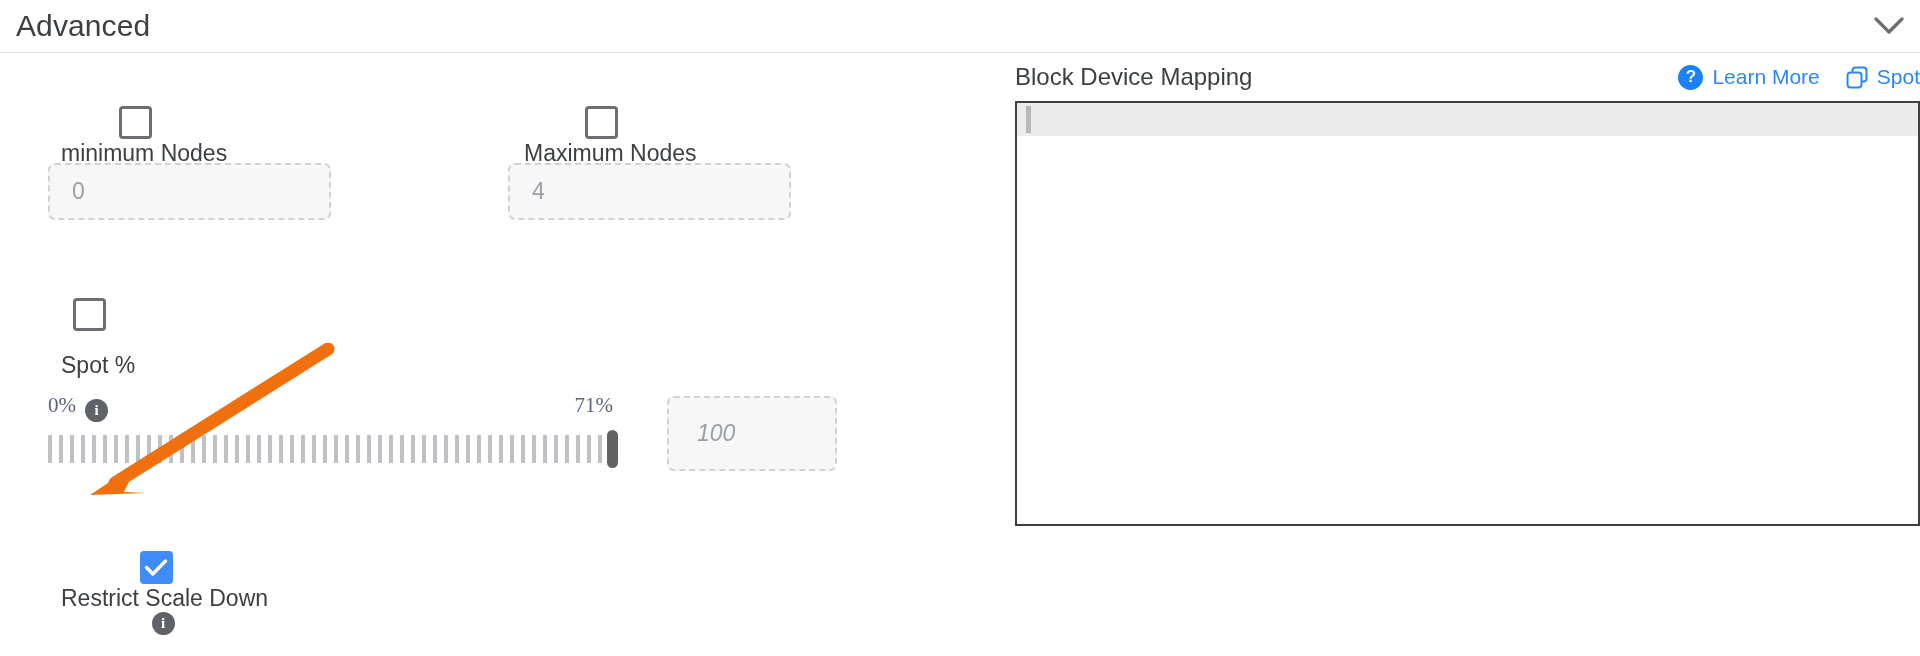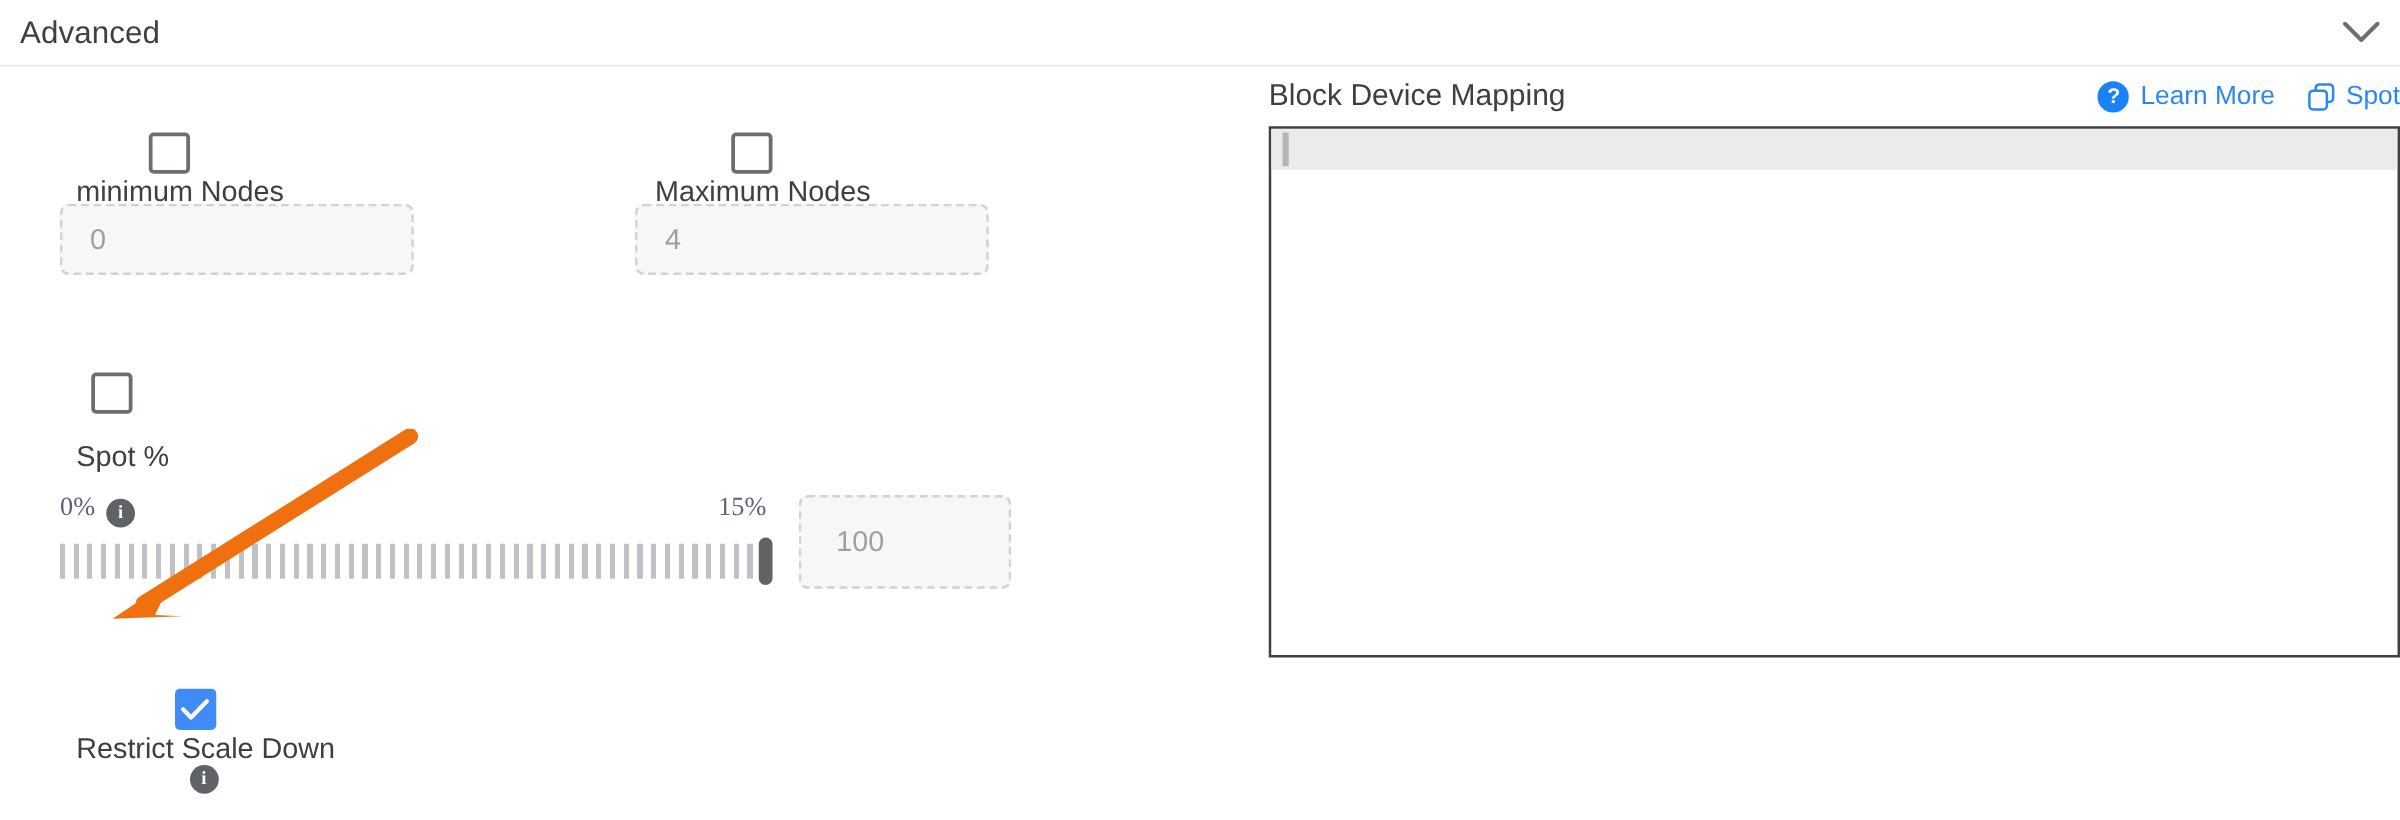--- a/index.html
+++ b/index.html
@@ -24,21 +24,21 @@
     left: 0; top: 0;
     width: 1920px;
     height: 53px;
     display: flex;
     align-items: center;
     justify-content: space-between;
     padding: 0 14px 0 16px;
     border-bottom: 1px solid #e2e4e7;
   }
   .section-title {
-    font-size: 25px;
+    font-size: 30px;
     color: #3c4043;
     font-weight: 400;
     letter-spacing: .1px;
     line-height: 30px;
   }
   .collapse-chevron {
     width: 34px; height: 34px;
     display: flex; align-items: center; justify-content: center;
     cursor: pointer;
   }
@@ -277,27 +277,27 @@
 
     <div class="cb-row" style="left:44px; top:245px;gap:20px;">
       <div class="checkbox"></div>
       <div class="cb-label">Spot %</div>
       <div class="info-icon">i</div>
     </div>
 
     <div class="slider-wrap" style="left:48px; top:340px;">
       <div class="slider-labels">
         <div class="slider-label min">0%</div>
-        <div class="slider-label max">15%</div>
+        <div class="slider-label max">71%</div>
       </div>
       <div class="slider-track">
         <div class="slider-handle"></div>
       </div>
     </div>
-    <div class="disabled-input" style="left:639px; top:343px; width:170px; height:75px; padding-left:28px;">100</div>
+    <div class="disabled-input" style="left:667px; top:343px; width:170px; height:75px; padding-left:28px;font-style:italic;">100</div>
 
     <div class="cb-row" style="left:44px; top:498px;">
       <div class="checkbox checked">
         <svg width="24" height="19" viewBox="0 0 24 19" fill="none" aria-hidden="true">
           <path d="M2.5 9.5 L8.8 16 L21.5 3" stroke="#ffffff" stroke-width="3.4" stroke-linecap="round" stroke-linejoin="round"></path>
         </svg>
       </div>
       <div class="cb-label">Restrict Scale Down</div>
       <div class="info-icon">i</div>
     </div>

